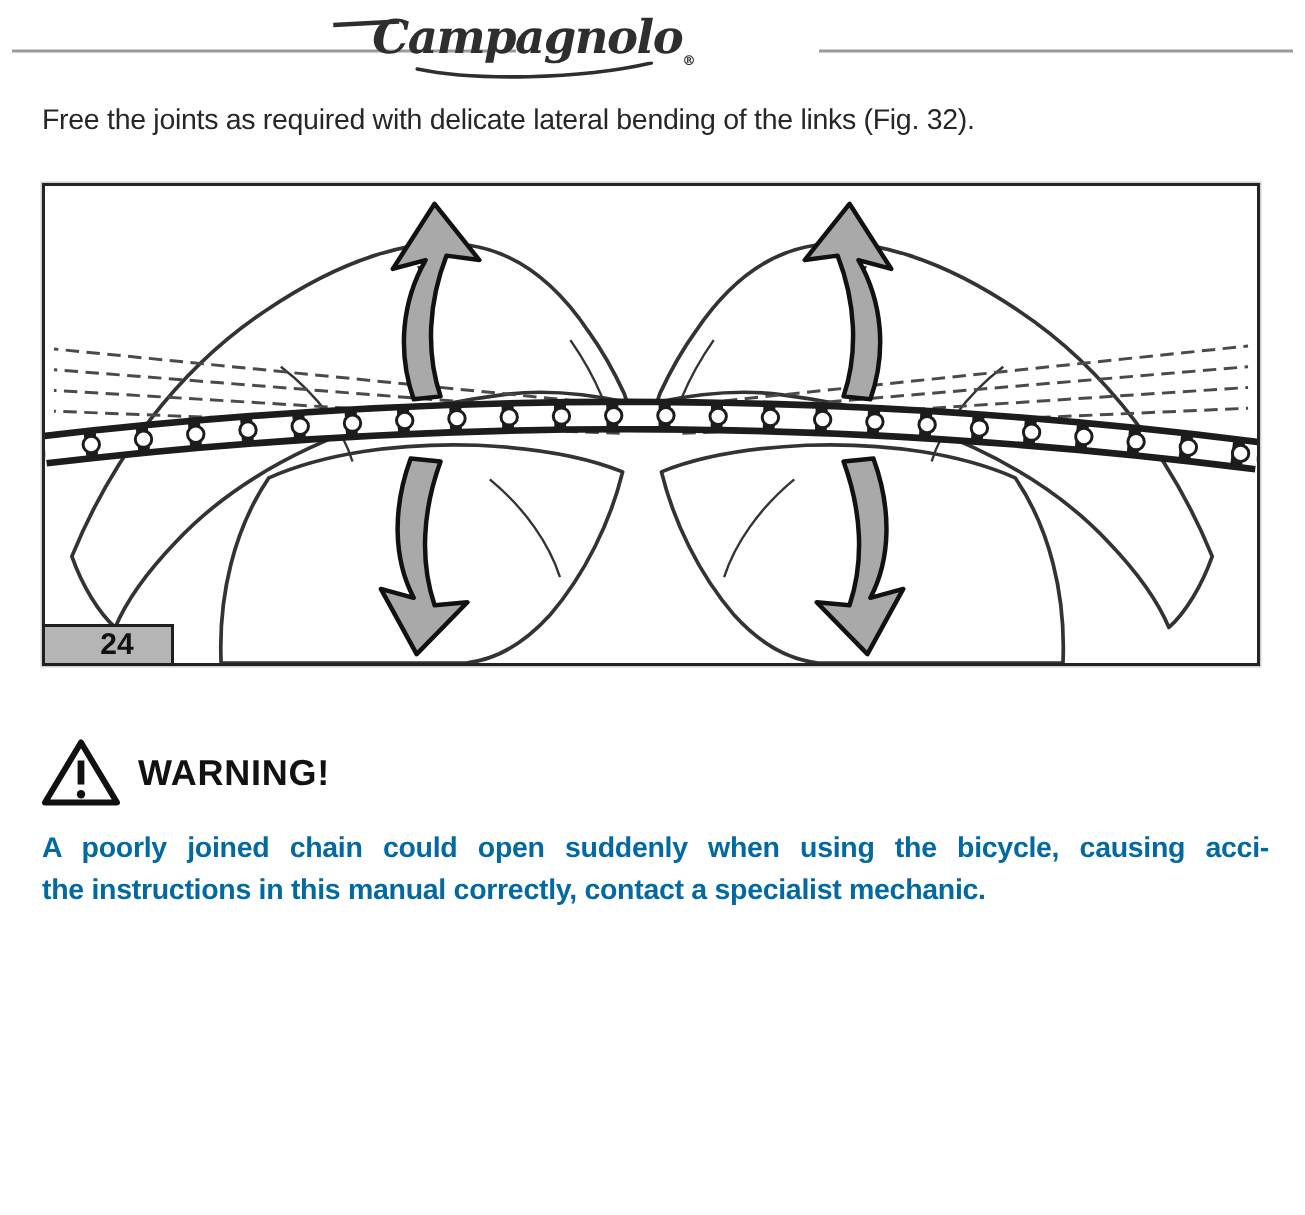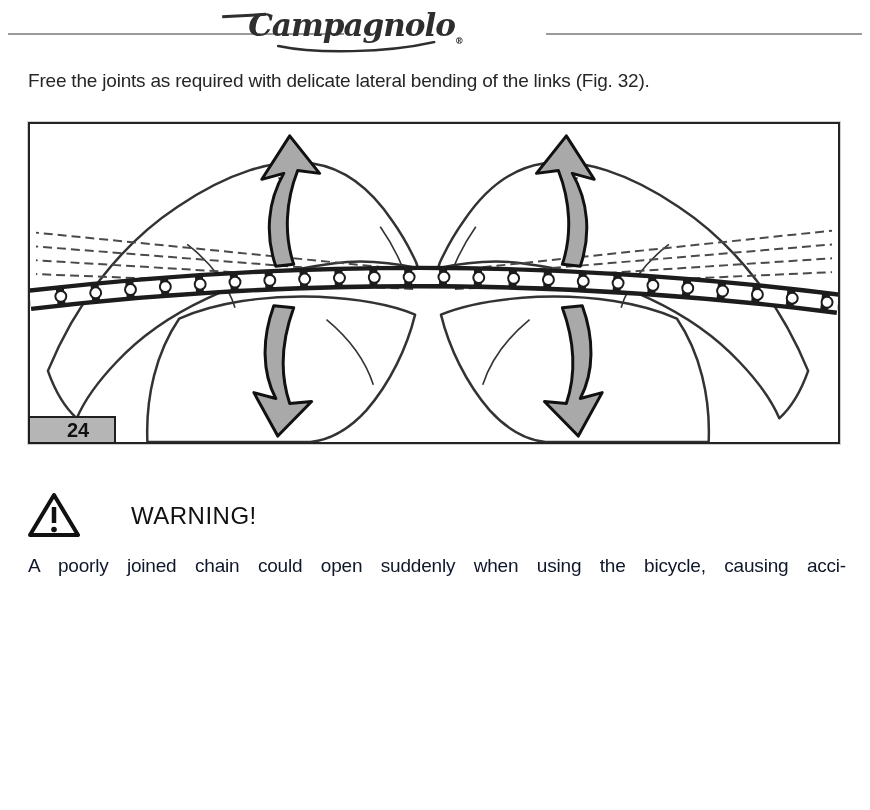--- a/index.html
+++ b/index.html
@@ -39,25 +39,25 @@
   .fig-label{
     position:absolute;left:-2px;bottom:-2px;width:88px;height:28px;
     box-sizing:border-box;background:#b5b5b5;border:2px solid #1f1f1f;
     display:flex;align-items:center;justify-content:center;
     font-size:20px;font-weight:bold;color:#111;padding-left:12px;
   }
   
   .warn-icon{position:absolute;left:27px;top:490px;}
   .warn-title{
     position:absolute;left:92px;top:502px;
-    font-size:24px;font-weight:normal;color:#111;letter-spacing:0.5px;margin-left:39px;
+    font-size:24px;font-weight:bold;color:#111;letter-spacing:0.5px;
   }
   .warn-body{
     position:absolute;left:28px;top:552px;width:818px;
-    font-size:19px;font-weight:normal;color:#0f172a;line-height:27.5px;
+    font-size:19px;font-weight:bold;color:#0369a1;line-height:27.5px;
     letter-spacing:-0.2px;
   }
   .warn-line{text-align:justify;}
   .warn-line.just{text-align-last:justify;}
 </style>
 </head>
 <body>
 
 <div class="header">
   <div class="rule rule-left"></div>
@@ -152,13 +152,14 @@
 
 <svg class="warn-icon" width="54" height="50" viewBox="0 0 54 50">
   <path d="M 27,5 L 51,45 L 3,45 Z" fill="none" stroke="#111111" stroke-width="4" stroke-linejoin="round"></path>
   <path d="M 27,17 L 27,33" stroke="#111111" stroke-width="4.5" stroke-linecap="butt" fill="none"></path>
   <circle cx="27" cy="39.5" r="2.8" fill="#111111"></circle>
 </svg>
 <div class="warn-title">WARNING!</div>
 
 <div class="warn-body">
   <div class="warn-line just">A poorly joined chain could open suddenly when using the bicycle, causing acci-</div>
+  <div class="warn-line">the instructions in this manual correctly, contact a specialist mechanic.</div>
 </div>
 
 </body></html>

